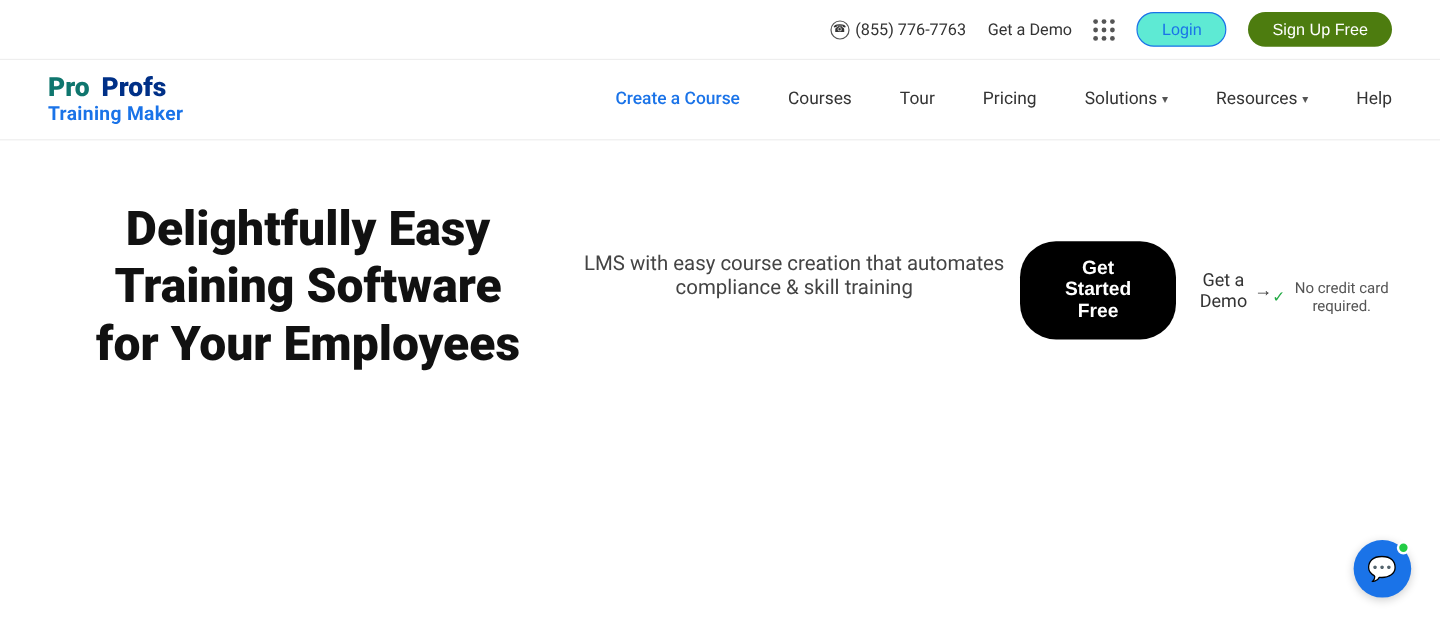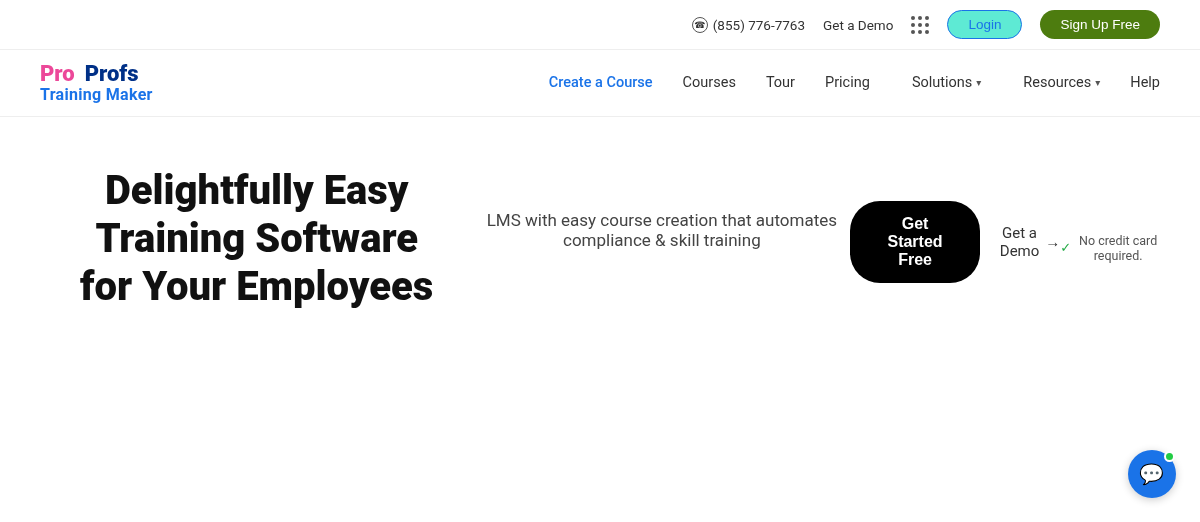--- a/index.html
+++ b/index.html
@@ -93,39 +93,38 @@
     }
     .logo-sub {
       font-size: 16px;
       color: #1a73e8;
       font-weight: 700;
       letter-spacing: 0.3px;
     }
     .nav-links {
       display: flex;
       align-items: center;
-      gap: 30px;
+      gap: 40px;
       font-size: 14.5px;
     }
     .nav-link {
       color: #333;
       text-decoration: none;
       cursor: pointer;
       font-weight: 400;
     }
     .nav-link.active {
       color: #1a73e8;
       font-weight: 500;
     }
     .nav-link-dropdown {
       display: flex;
       align-items: center;
       gap: 4px;
       cursor: pointer;
-      margin-left: 12px;
     }
     .chevron {
       font-size: 10px;
       color: #555;
     }
 
     
     .hero {
       display: flex;
       flex-direction: row;
@@ -236,21 +235,21 @@
     <div class="dot"></div>
     <div class="dot"></div>
   </div>
   <button class="btn-login">Login</button>
   <button class="btn-signup">Sign Up Free</button>
 </div>
 
 <nav class="nav">
   <div class="logo">
     <div style="font-size:22px;font-weight:900;line-height:1.1;">
-      <span style="color:#ec4899;">Pro</span><span style="color:#003087;padding-left:10px;">Profs</span>
+      <span style="color:#0f766e;">Pro</span><span style="color:#003087;padding-left:10px;">Profs</span>
     </div>
     <div class="logo-sub">Training Maker</div>
   </div>
   <div class="nav-links">
     <a class="nav-link active">Create a Course</a>
     <a class="nav-link">Courses</a>
     <a class="nav-link">Tour</a>
     <a class="nav-link">Pricing</a>
     <a class="nav-link nav-link-dropdown">
       <span>Solutions</span>

